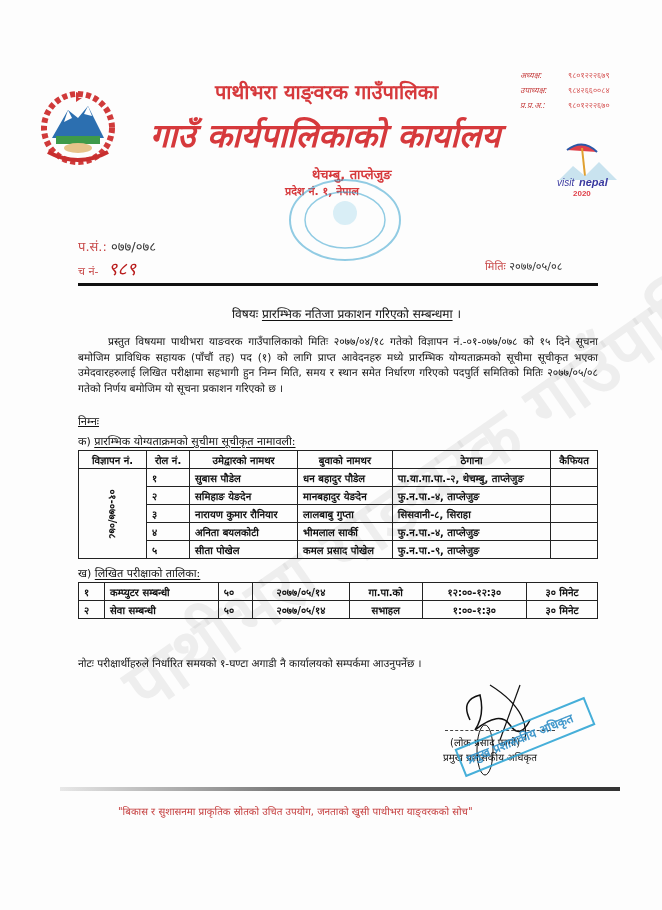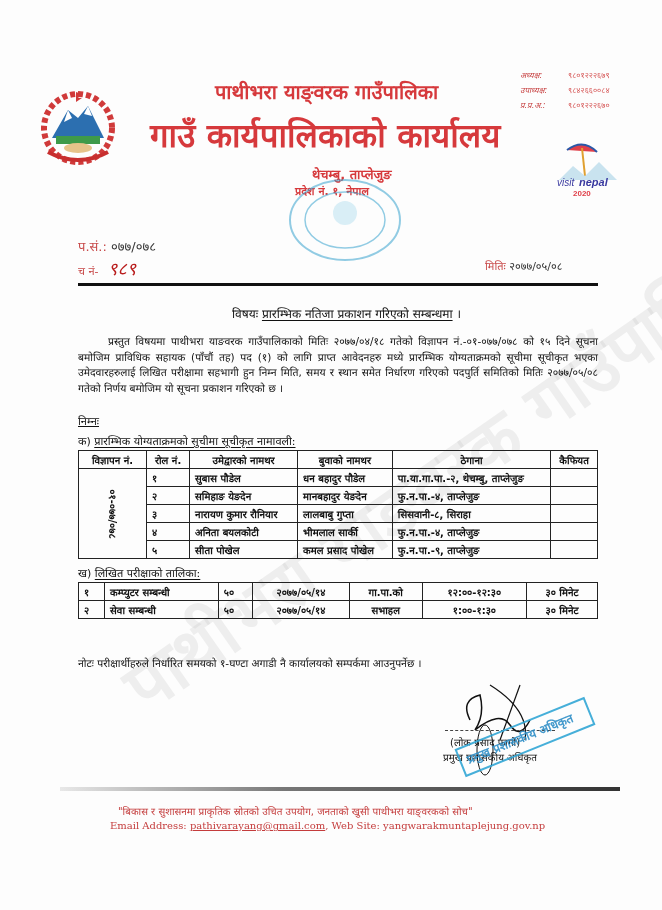--- a/index.html
+++ b/index.html
@@ -3,26 +3,26 @@
 <meta charset="utf-8">
 <style>
   * { box-sizing: border-box; margin: 0; padding: 0; }
   html, body { width: 662px; height: 910px; background: #ffffff; overflow: hidden; }
   body { font-family: "DejaVu Sans", sans-serif; color: #222; position: relative; }
   .page { position: relative; width: 662px; height: 910px; background: #fdfdfd; }
 
   
   .emblem { position: absolute; left: 38px; top: 88px; width: 80px; height: 78px; }
   .title-small { position: absolute; left: 215px; top: 78px; font-size: 20px; font-weight: bold; color: #d6393c; letter-spacing: 0px; }
-  .title-big { position: absolute; left: 150px; top: 112px; font-size: 33px; font-weight: bold; color: #d6393c; white-space: nowrap; }
+  .title-big { position: absolute; left: 150px; top: 112px; font-size: 33px; font-weight: bold; color: #d6393c; white-space: nowrap; font-style: italic; }
   .contacts { position: absolute; left: 520px; top: 68px; font-size: 8px; color: #d65656; line-height: 15px; }
   .contacts .row { display: flex; gap: 6px; }
   .contacts .lbl { width: 42px; color: #c53b3b; font-style: italic; }
   .address1 { position: absolute; left: 292px; top: 165px; font-size: 13px; font-weight: bold; color: #d6393c; margin-left: 20px; }
-  .address2 { position: absolute; left: 295px; top: 183px; font-size: 11px; font-weight: bold; color: #d6393c; }
+  .address2 { position: absolute; left: 285px; top: 183px; font-size: 11px; font-weight: bold; color: #d6393c; }
   .visit-nepal { position: absolute; left: 555px; top: 140px; width: 70px; height: 60px; }
   .stamp-center { position: absolute; left: 285px; top: 175px; width: 120px; height: 90px; opacity: 0.55; }
 
   .ref { position: absolute; left: 78px; top: 237px; font-size: 13px; color: #333; }
   .ref .lbl { color: #c84a4a; }
   .chalan { position: absolute; left: 78px; top: 256px; font-size: 11px; color: #333; }
   .chalan .lbl { color: #c84a4a; }
   .chalan .hand { font-family: "DejaVu Serif", serif; font-size: 18px; color: #b91c1c; margin-left: 6px; font-style: italic; }
   .date { position: absolute; left: 485px; top: 258px; font-size: 11px; color: #333; }
   .date .lbl { color: #c84a4a; }
@@ -230,18 +230,13 @@
     <path d="M60 5 Q100 30 95 60" fill="none" stroke="#111" stroke-width="1.2"></path>
     <ellipse cx="55" cy="70" rx="8" ry="25" fill="none" stroke="#111" stroke-width="1"></ellipse>
   </svg>
   <div class="sign-line"></div>
   <div class="sign-name">(लोक प्रसाद फागो)</div>
   <div class="sign-title">प्रमुख प्रशासकीय अधिकृत</div>
   <div class="blue-stamp">प्रमुख प्रशासकीय अधिकृत</div>
 
   <div class="footer-rule"></div>
   <div class="motto">"बिकास र सुशासनमा प्राकृतिक स्रोतको उचित उपयोग, जनताको खुसी पाथीभरा याङ्वरकको सोच"</div>
-  <div class="contact-line">
-    <span>Email Address:</span>
-    <a>pathivarayang@gmail.com</a><span>, Web Site:</span>
-    <span>yangwarakmuntaplejung.gov.np</span>
-  </div>
 </div>
 
 </body></html>

